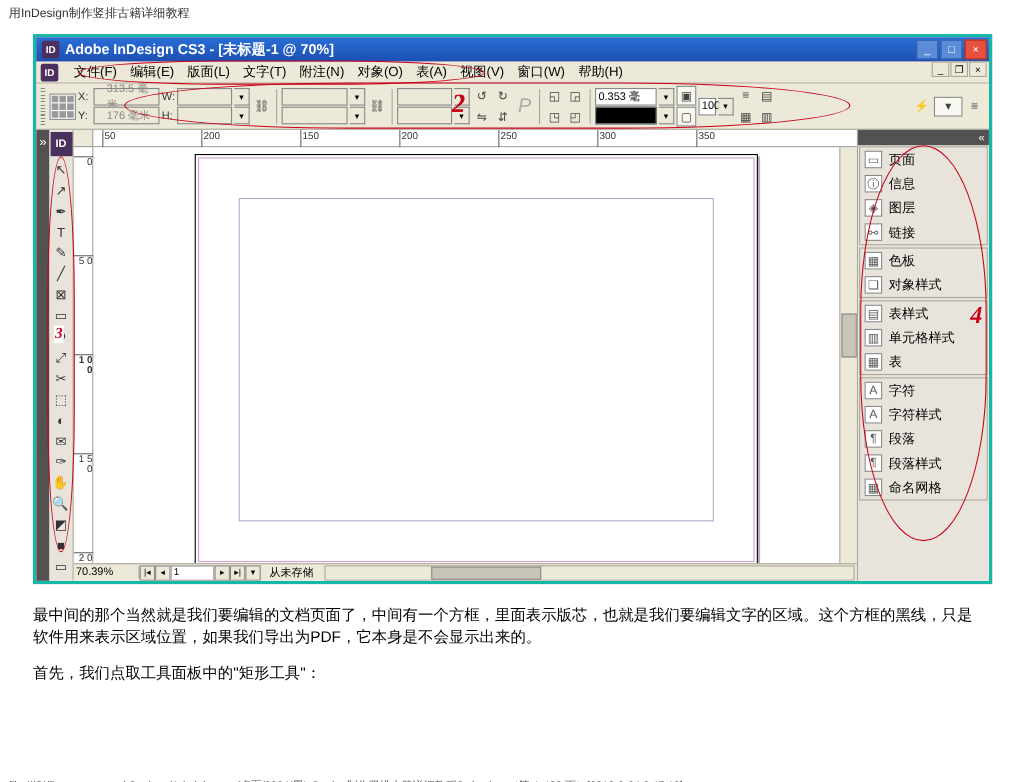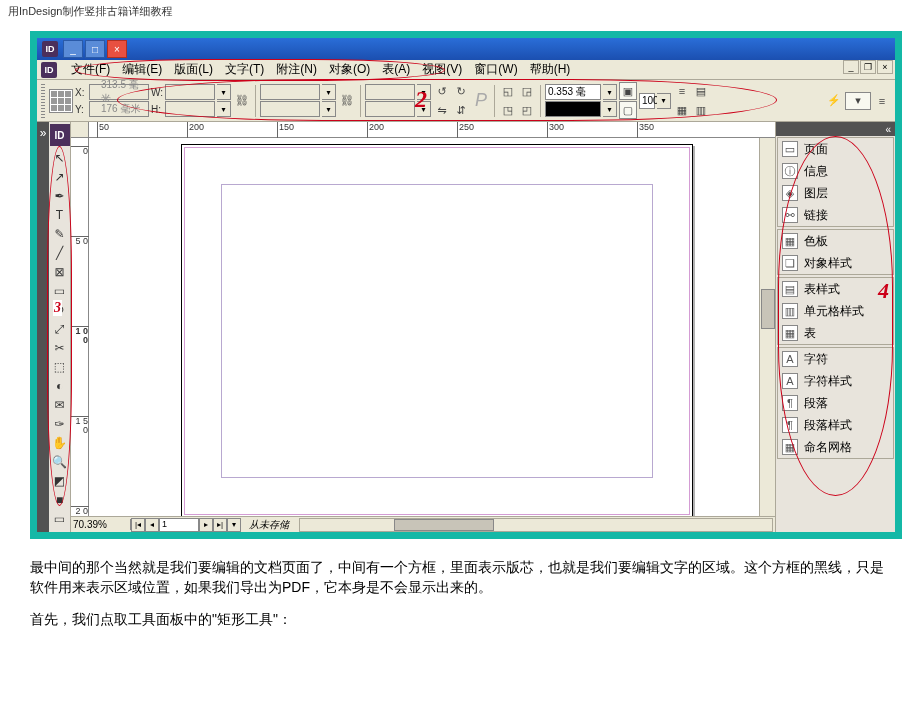--- a/index.html
+++ b/index.html
@@ -1,18 +1,18 @@
 <!DOCTYPE html>
 <html><head>
 <meta charset="utf-8">
 <style>
 * { margin:0; padding:0; box-sizing:border-box; }
 body { font-family:"SimSun","宋体",sans-serif; font-size:12px; background:#fff; width:920px; }
 .page-header { padding:4px 8px; font-size:11px; color:#333; }
-.app-wrapper { margin:8px 18px 4px 30px; border:7px solid #14b8a6; background:#f9a8d4; }
+.app-wrapper { margin:8px 18px 4px 30px; border:3px solid #14b8a6; background:#f9a8d4; }
 .titlebar { display:flex; align-items:center; height:22px; background:linear-gradient(#2a6ed8,#1b4fb0); color:#fff; }
 .titlebar .id-badge { margin:0 5px; width:16px; height:16px; background:#4b2f5c; color:#fff; font-size:9px; font-weight:bold; display:flex; align-items:center; justify-content:center; border-radius:2px; }
 .titlebar .title-text { flex:1; font-size:13px; font-weight:bold; }
 .win-controls { display:flex; gap:2px; margin-right:2px; }
 .win-btn { width:20px; height:18px; background:#5a8cd8; border:1px solid #2a5aa8; display:flex; align-items:center; justify-content:center; font-size:10px; color:#fff; }
 .win-btn.close { background:#e85040; border-color:#b03020; }
 .menubar { display:flex; align-items:center; height:20px; background:#ece9d8; border-bottom:1px solid #aca899; padding-left:4px; position:relative; }
 .menubar .id-badge { margin-right:8px; width:16px; height:16px; background:#4b2f5c; color:#fff; font-size:9px; font-weight:bold; display:flex; align-items:center; justify-content:center; border-radius:2px; }
 .menu-item { padding:2px 6px; font-size:12px; cursor:pointer; position:relative; z-index:2; }
 .mdi-controls { position:absolute; right:2px; top:0; display:flex; gap:1px; }
@@ -51,21 +51,21 @@
 .page { position:absolute; top:6px; left:92px; width:512px; height:374px; background:#fff; border:1px solid #000; }
 .page-margin { position:absolute; top:2px; left:2px; right:2px; bottom:2px; border:1px solid #d49cd4; }
 .text-frame { position:absolute; top:36px; left:36px; right:36px; bottom:36px; border:1px solid #b8a8d0; }
 .scroll-v { position:absolute; top:16px; right:0; width:16px; bottom:16px; background:#ece9d8; border-left:1px solid #aca899; }
 .scroll-v .thumb { position:absolute; top:40%; left:1px; width:14px; height:40px; background:#c8c4b8; border:1px solid #888; }
 .statusbar { position:absolute; bottom:0; left:0; right:0; height:16px; background:#ece9d8; border-top:1px solid #aca899; display:flex; align-items:center; font-size:10px; }
 .statusbar .zoom { width:60px; padding-left:2px; border-right:1px solid #888; }
 .statusbar .pager { display:flex; align-items:center; gap:0; }
 .pager-btn { width:14px; height:14px; border:1px solid #888; background:#ece9d8; font-size:8px; display:flex; align-items:center; justify-content:center; }
 .pager-field { width:40px; height:14px; border:1px solid #888; background:#fff; font-size:9px; padding:0 2px; }
-.status-text { padding:0 8px;font-style:italic; }
+.status-text { padding:0 8px; }
 .scroll-h { flex:1; height:14px; background:#ece9d8; border:1px solid #aca899; margin:0 2px; position:relative; }
 .scroll-h .thumb { position:absolute; left:20%; top:0; height:12px; width:100px; background:#c8c4b8; border:1px solid #888; }
 .panels-area { width:120px; background:#e8e4dc; border-left:1px solid #aca899; display:flex; flex-direction:column; position:relative; }
 .panels-header { height:14px; background:#525252; display:flex; justify-content:flex-end; color:#fff; font-size:10px; padding-right:4px; align-items:center; }
 .panel-group { border:1px solid #aca899; margin:1px; background:#e8e4dc; }
 .panel-row { display:flex; align-items:center; height:22px; padding:0 4px; gap:6px; font-size:12px; cursor:pointer; }
 .panel-icon { width:16px; height:16px; display:flex; align-items:center; justify-content:center; font-size:11px; color:#555; }
 .panel-icon.boxed { border:1px solid #888; background:#fff; }
 .panel-overlay4 { position:absolute; top:14px; left:2px; width:115px; height:360px; border:1.5px solid #cc0019; border-radius:60%/50%; pointer-events:none; z-index:5; }
 .marker4 { position:absolute; top:156px; right:6px; font-size:22px; font-weight:bold; font-style:italic; color:#cc0019; z-index:6; font-family:"Times New Roman",serif; }
@@ -75,20 +75,21 @@
 </style>
 </head>
 <body>
 
 <div class="page-header">用InDesign制作竖排古籍详细教程</div>
 
 <div class="app-wrapper">
 
   <div class="titlebar">
     <div class="id-badge">ID</div>
+    <div class="title-text">Adobe InDesign CS3 - [未标题-1 @ 70%]</div>
     <div class="win-controls">
       <div class="win-btn">_</div>
       <div class="win-btn">□</div>
       <div class="win-btn close">×</div>
     </div>
   </div>
 
   <div class="menubar">
     <div class="id-badge">ID</div>
     <div class="menu-item">文件(F)</div>

